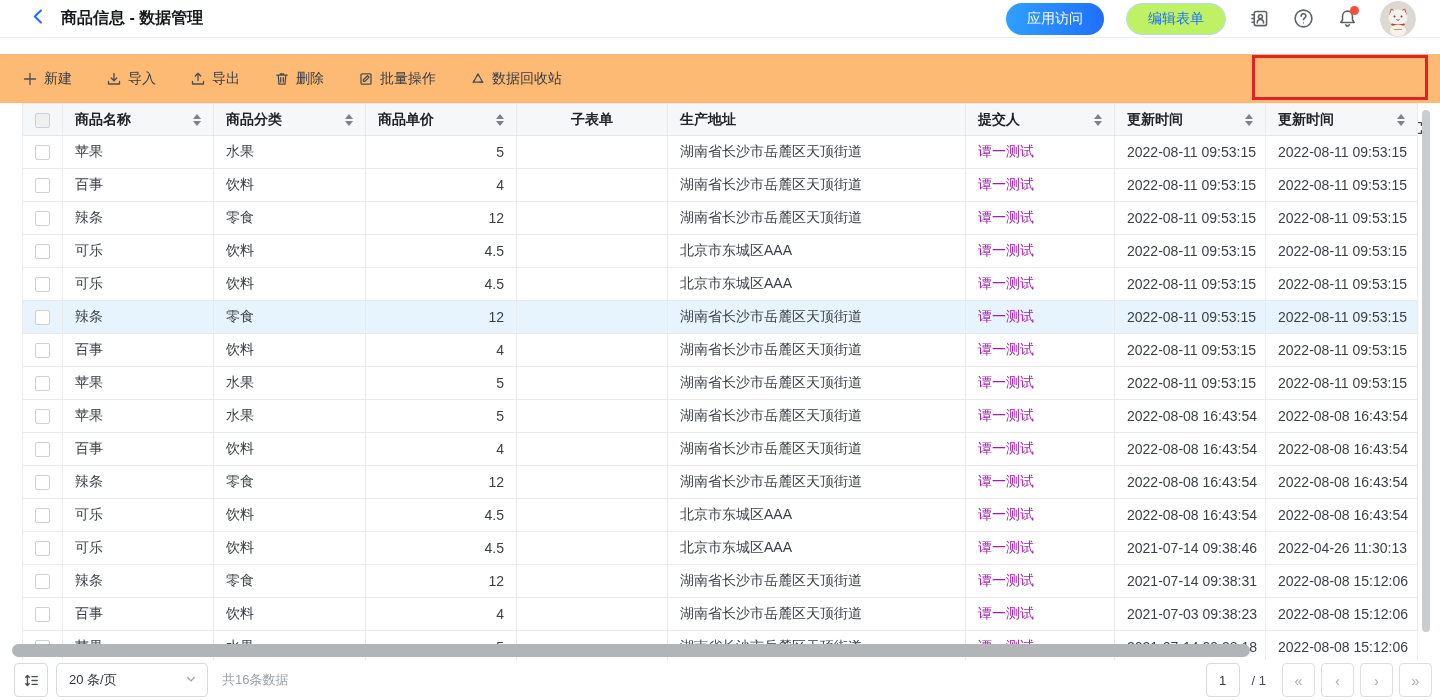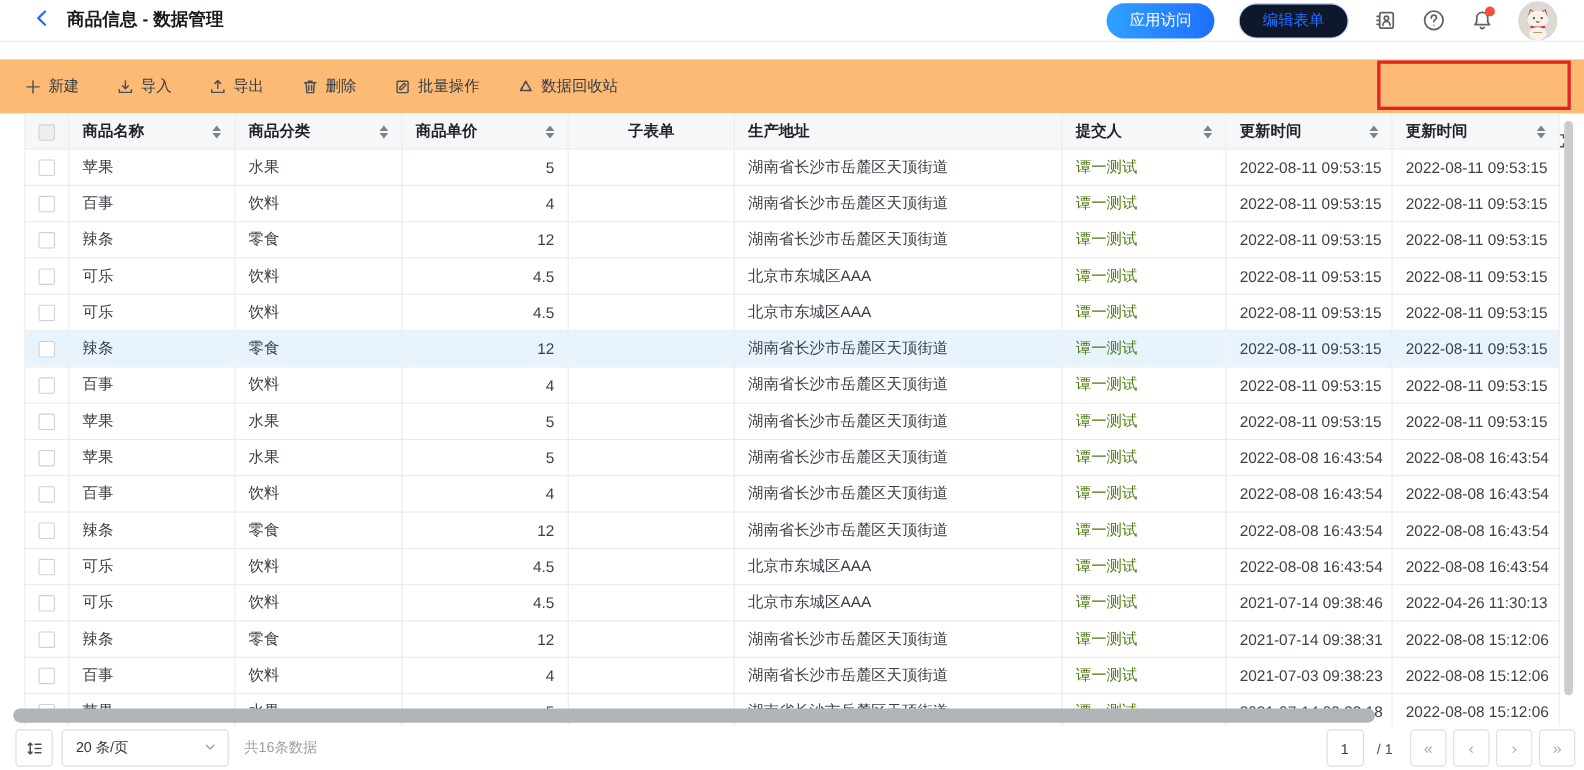--- a/index.html
+++ b/index.html
@@ -11,21 +11,21 @@
   .topbar { position:absolute; top:0; left:0; width:100%; height:38px;
     display:flex; align-items:center; justify-content:space-between;
     padding:0 24px 0 30px; border-bottom:1px solid #ebedf0; background:#fff; }
   .topbar-left { display:flex; align-items:center; gap:14px; }
   .back-btn { display:flex; align-items:center; cursor:pointer; }
   .page-title { font-size:16px; font-weight:700; color:#17191c; }
   .topbar-right { display:flex; align-items:center; gap:22px; }
   .btn-primary { height:32px; padding:0 21px; border:none; border-radius:16px;
     background:linear-gradient(90deg,#30a0ff,#1f6fff); color:#fff; font-size:14px; cursor:pointer; }
   .btn-secondary { height:32px; padding:0 21px; border:1px solid #b9d6ff; border-radius:16px;
-    background:#0f172a; color:#1f6fff; font-size:14px; cursor:pointer; }
+    background:#bef264; color:#1f6fff; font-size:14px; cursor:pointer; }
   .top-icon { display:flex; align-items:center; justify-content:center; width:22px; height:22px;
     position:relative; cursor:pointer; }
   .bell-dot { position:absolute; top:-2px; right:-1px; width:9px; height:9px;
     background:#f4503a; border-radius:50%; }
   .avatar { width:36px; height:36px; border-radius:50%; overflow:hidden; cursor:pointer; }
 
   
   .toolbar { position:absolute; top:54px; left:0; width:100%; height:49px; background:#fdba74; }
   .actions { position:absolute; left:22px; top:0; height:49px; display:flex; align-items:center; gap:34px; }
   .action-btn { display:flex; align-items:center; gap:6px; background:none; border:none;
@@ -48,21 +48,21 @@
   .sort i { width:0; height:0; border-left:4px solid transparent; border-right:4px solid transparent; display:block; }
   .sort .up { border-bottom:5px solid #7d8289; }
   .sort .down { border-top:5px solid #7d8289; }
   td.al-right { text-align:right; }
   td.al-center { text-align:center; }
   tr.hl td { background:#e7f4fe; }
   .cb { display:inline-block; width:15px; height:15px; border:1px solid #cdd1d5;
     border-radius:2px; background:#fff; vertical-align:middle; cursor:pointer; }
   thead .cb { background:#efefef; }
   td.cb-cell, th.cb-cell { text-align:center; padding:0; }
-  a.cell-link { color:#4d7c0f; text-decoration:none; cursor:pointer; }
+  a.cell-link { color:#a21caf; text-decoration:none; cursor:pointer; }
 
   
   .vthumb { position:absolute; left:1422px; top:110px; width:8px; height:522px;
     background:#cbcccf; border-radius:4px; cursor:pointer; z-index:4; }
   .hthumb { position:absolute; left:12px; top:644px; width:1238px; height:13px;
     background:#b2b5b8; border-radius:7px; cursor:pointer; z-index:4; }
 
   
   .pagebar { position:absolute; top:660px; left:0; width:100%; height:40px;
     display:flex; align-items:center; padding:0 8px 0 14px; background:#fff; }

